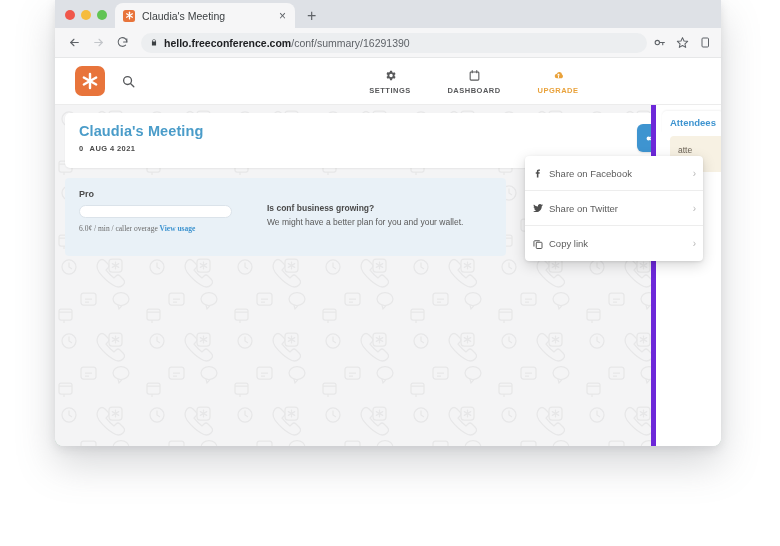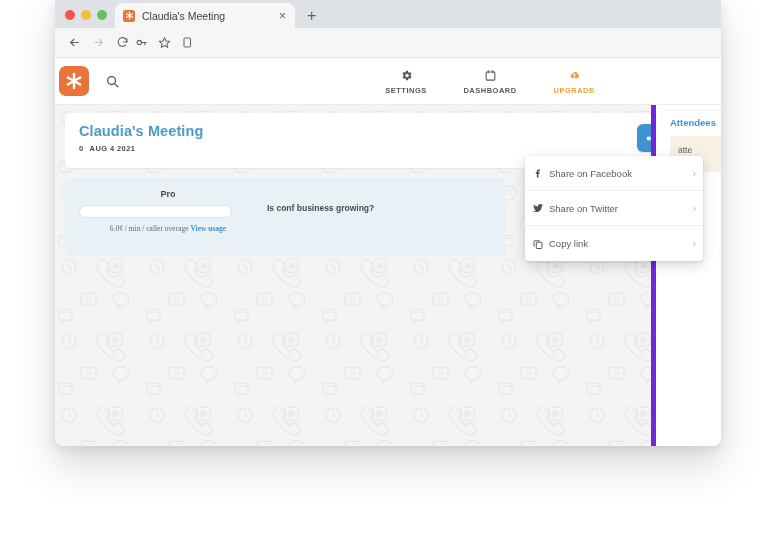--- a/index.html
+++ b/index.html
@@ -69,21 +69,21 @@
   .url-path { color: #5f6368; }
   .omni-actions { display: flex; align-items: center; gap: 10px; padding-right: 2px; }
   .omni-actions span { color: #5f6368; display: flex; align-items: center; }
 
   
   #viewport { position: relative; width: 666px; height: 388px; background: #ffffff; overflow: hidden; }
 
   
   .app-header {
     position: relative; height: 47px; background: #ffffff;
-    display: flex; align-items: center; padding: 0 4px;
+    display: flex; align-items: center; padding: 0 20px;
     border-bottom: 1px solid #ececec; z-index: 5;
   }
   .brand {
     width: 30px; height: 30px; border-radius: 7px; background: #e8743b;
     display: flex; align-items: center; justify-content: center; flex: 0 0 auto;
   }
   .search-icon { margin-left: 16px; color: #56585b; display: flex; align-items: center; }
   .header-spacer { flex: 1 1 auto; }
   .navitems { display: flex; align-items: flex-end; gap: 22px; padding-right: 112px; }
   .navitem { display: flex; flex-direction: column; align-items: center; gap: 3px; width: 62px; }
@@ -114,21 +114,21 @@
     display: flex; align-items: center; justify-content: center;
     box-shadow: 0 1px 2px rgba(0,0,0,0.12);
   }
 
   
   .plan-panel {
     position: relative; margin-top: 10px; width: 441px; height: 78px;
     background: #e9f1f7; border-radius: 4px;
     display: flex; align-items: flex-start; padding: 11px 14px;
   }
-  .plan-left { width: 178px; text-align: center; }
+  .plan-left { width: 178px; }
   .plan-name { font-size: 9px; font-weight: bold; color: #4a4a4a; }
   .plan-minutes { margin-top: 4px; font-size: 9px; color: #4a4a4a; }
   .progress-track {
     margin-top: 6px; width: 153px; height: 13px;
     background: #ffffff; border: 1px solid #dbe3ea; border-radius: 7px;
   }
   .plan-overage { margin-top: 6px; font-size: 7.5px; color: #6a6a6a; font-family: Liberation Serif, serif; }
   .plan-overage a { color: #3e94d0; font-weight: bold; text-decoration: none; }
   .plan-right { padding-left: 10px; padding-top: 14px; }
   .upsell-title { font-size: 8.5px; font-weight: bold; color: #4a4a4a; }
@@ -210,20 +210,28 @@
             <polyline points="13,6 19,12 13,18"></polyline>
         </svg>
       </span>
       <span class="navbtn">
         <svg width="13" height="13" viewBox="0 0 24 24" fill="none" stroke="currentColor" stroke-width="2" stroke-linecap="round" stroke-linejoin="round">
           <path d="M20 11a8 8 0 1 0-2.3 5.7"></path>
             <polyline points="20,5 20,11 14,11"></polyline>
         </svg>
       </span>
 
+      <div class="omnibox">
+        <span class="lock">
+          <svg width="8" height="9" viewBox="0 0 24 24" fill="currentColor">
+            <path d="M17 9V7a5 5 0 0 0-10 0v2H5.8v12h12.4V9H17zm-8-2a3 3 0 0 1 6 0v2H9V7z"></path>
+          </svg>
+        </span>
+        <span><span class="url-host">hello.freeconference.com</span><span class="url-path">/conf/summary/16291390</span></span>
+      </div>
 
       <div class="omni-actions">
         <span>
           <svg width="13" height="13" viewBox="0 0 24 24" fill="none" stroke="currentColor" stroke-width="2" stroke-linecap="round">
             <circle cx="8" cy="12" r="4"></circle>
               <line x1="12" y1="12" x2="21" y2="12"></line>
               <line x1="18" y1="12" x2="18" y2="16"></line>
           </svg>
         </span>
         <span>
@@ -343,20 +351,21 @@
             <div class="plan-left">
               <div class="plan-name">Pro</div>
               <div class="progress-track"></div>
               <div class="plan-overage">
                 <span>6.0¢ / min / caller overage</span>
                 <a href="#">View usage</a>
               </div>
             </div>
             <div class="plan-right">
               <div class="upsell-title">Is conf business growing?</div>
+              <div class="upsell-sub">We might have a better plan for you and your wallet.</div>
             </div>
           </div>
         </div>
       </div>
 
       <div class="right-panel">
         <div class="attendees-tab">Attendees</div>
         <div class="invite-card">atte</div>
       </div>
 

